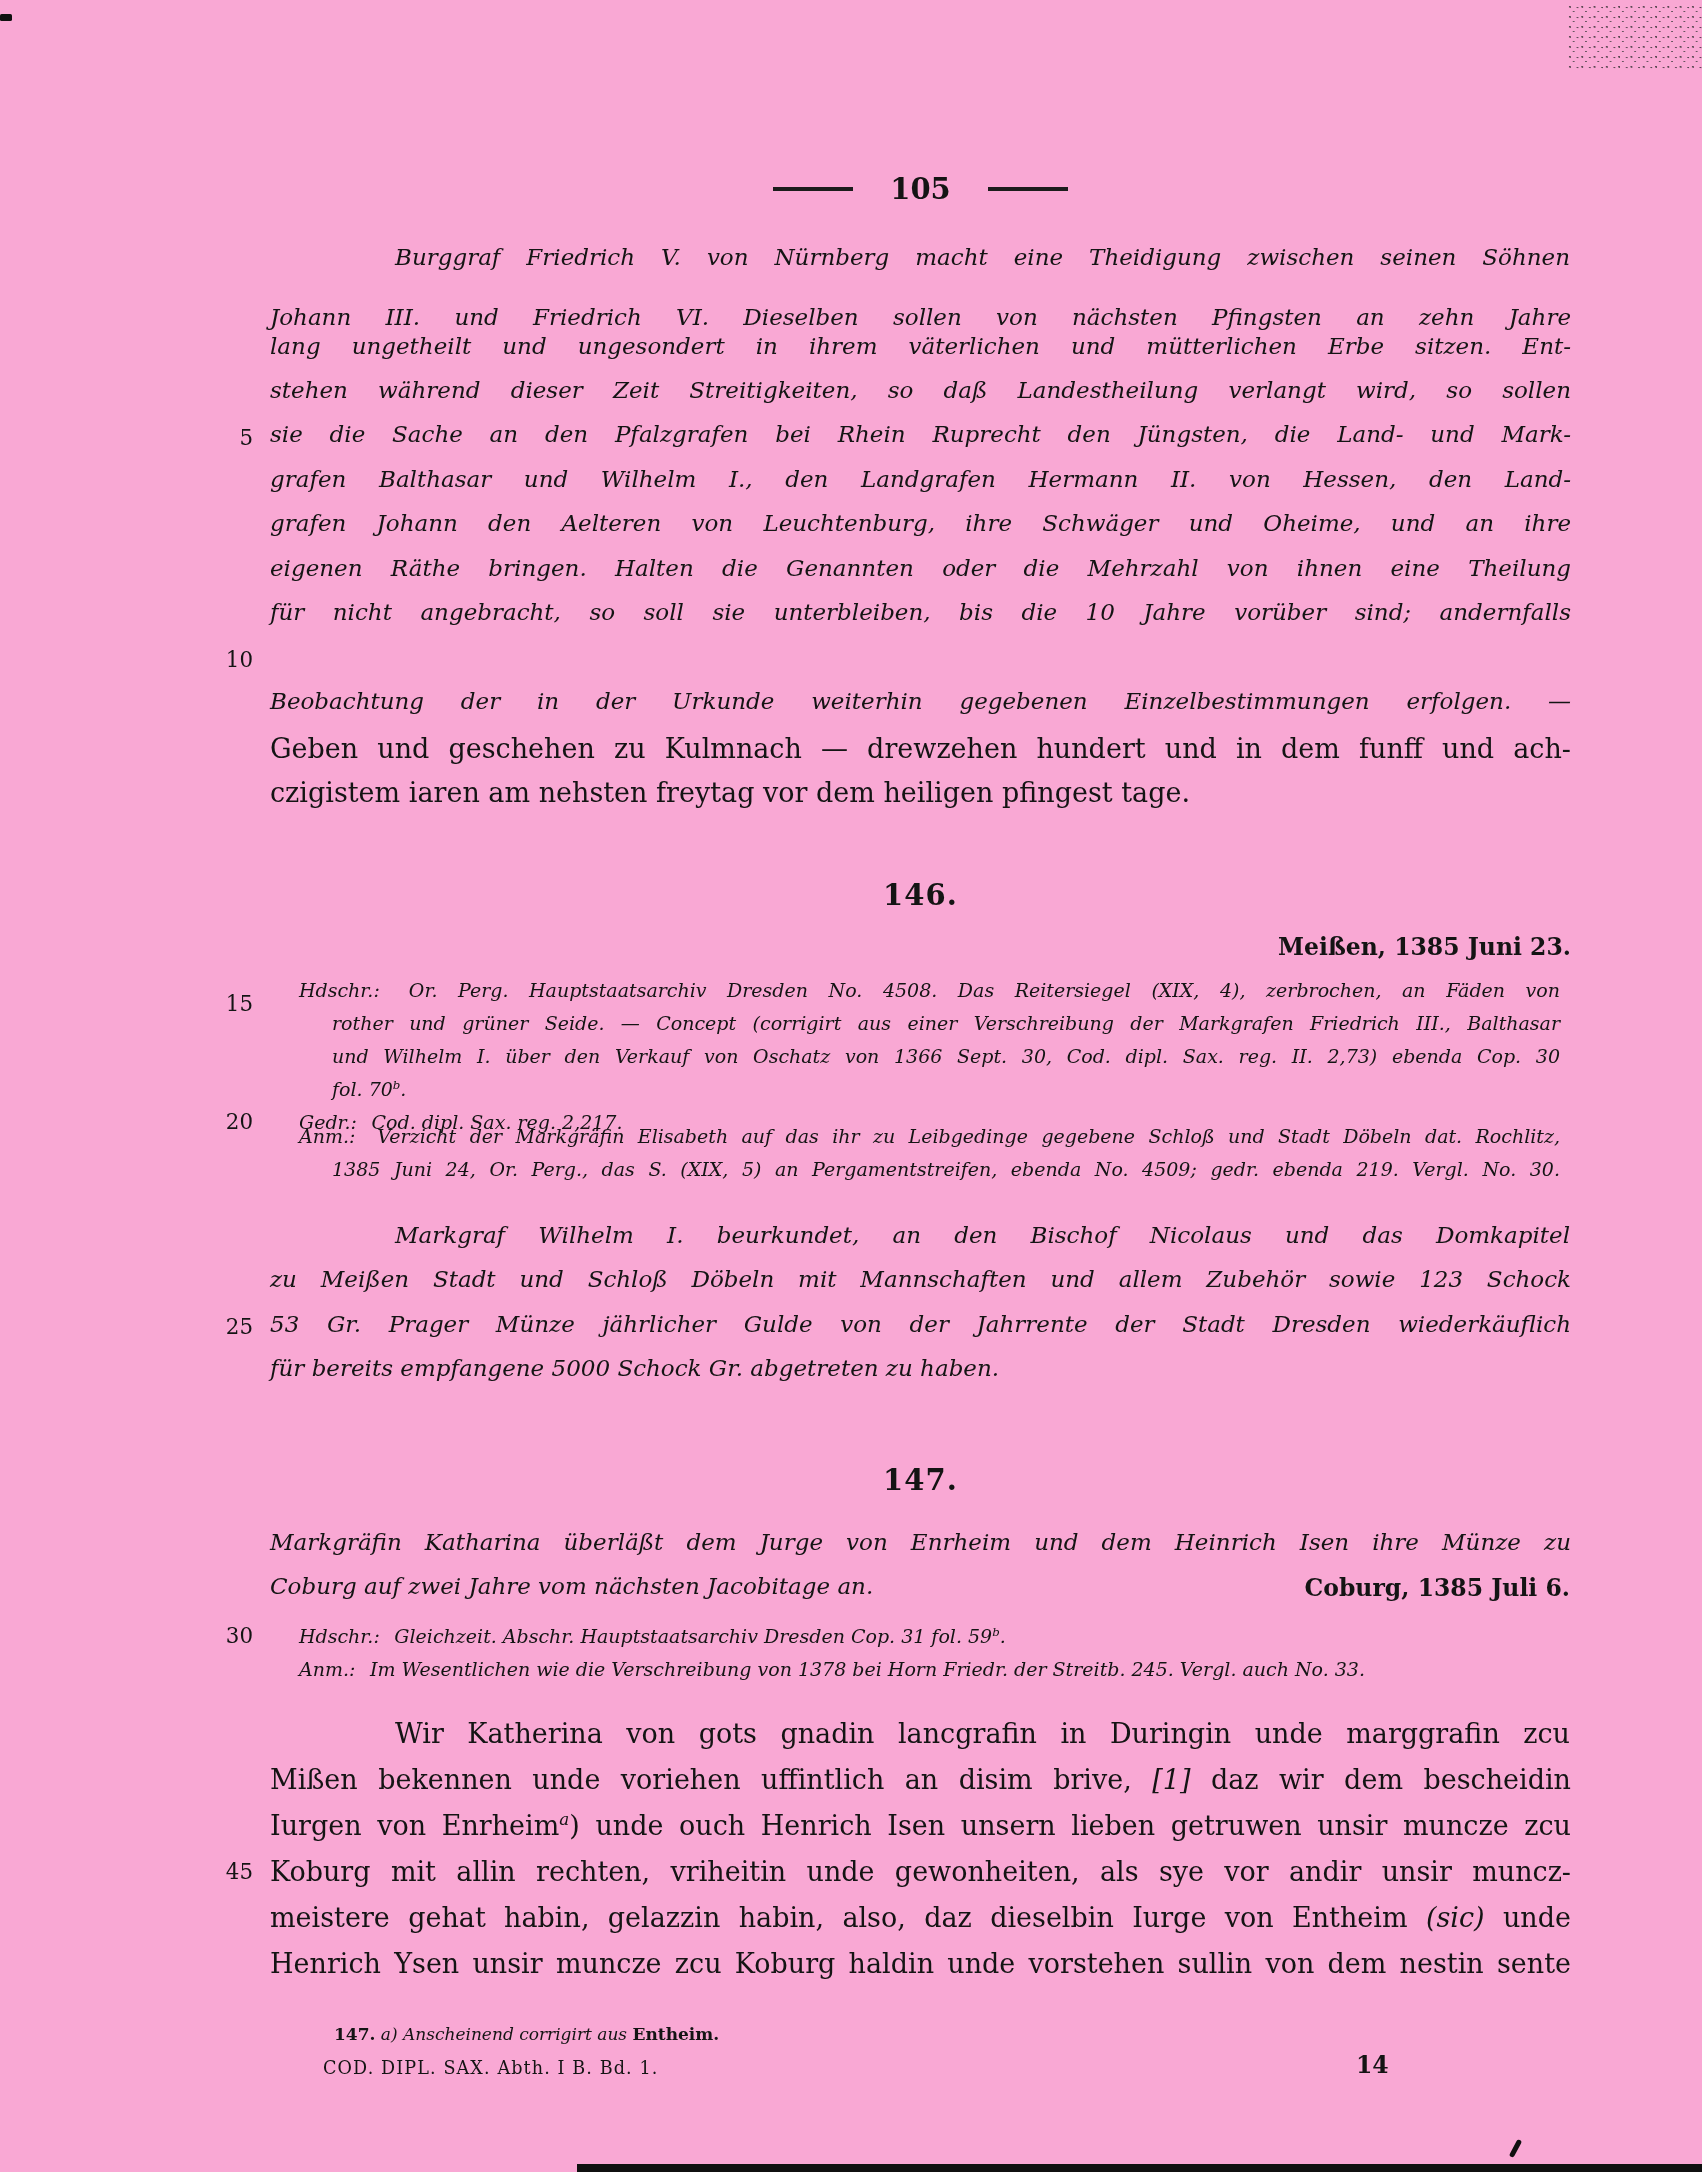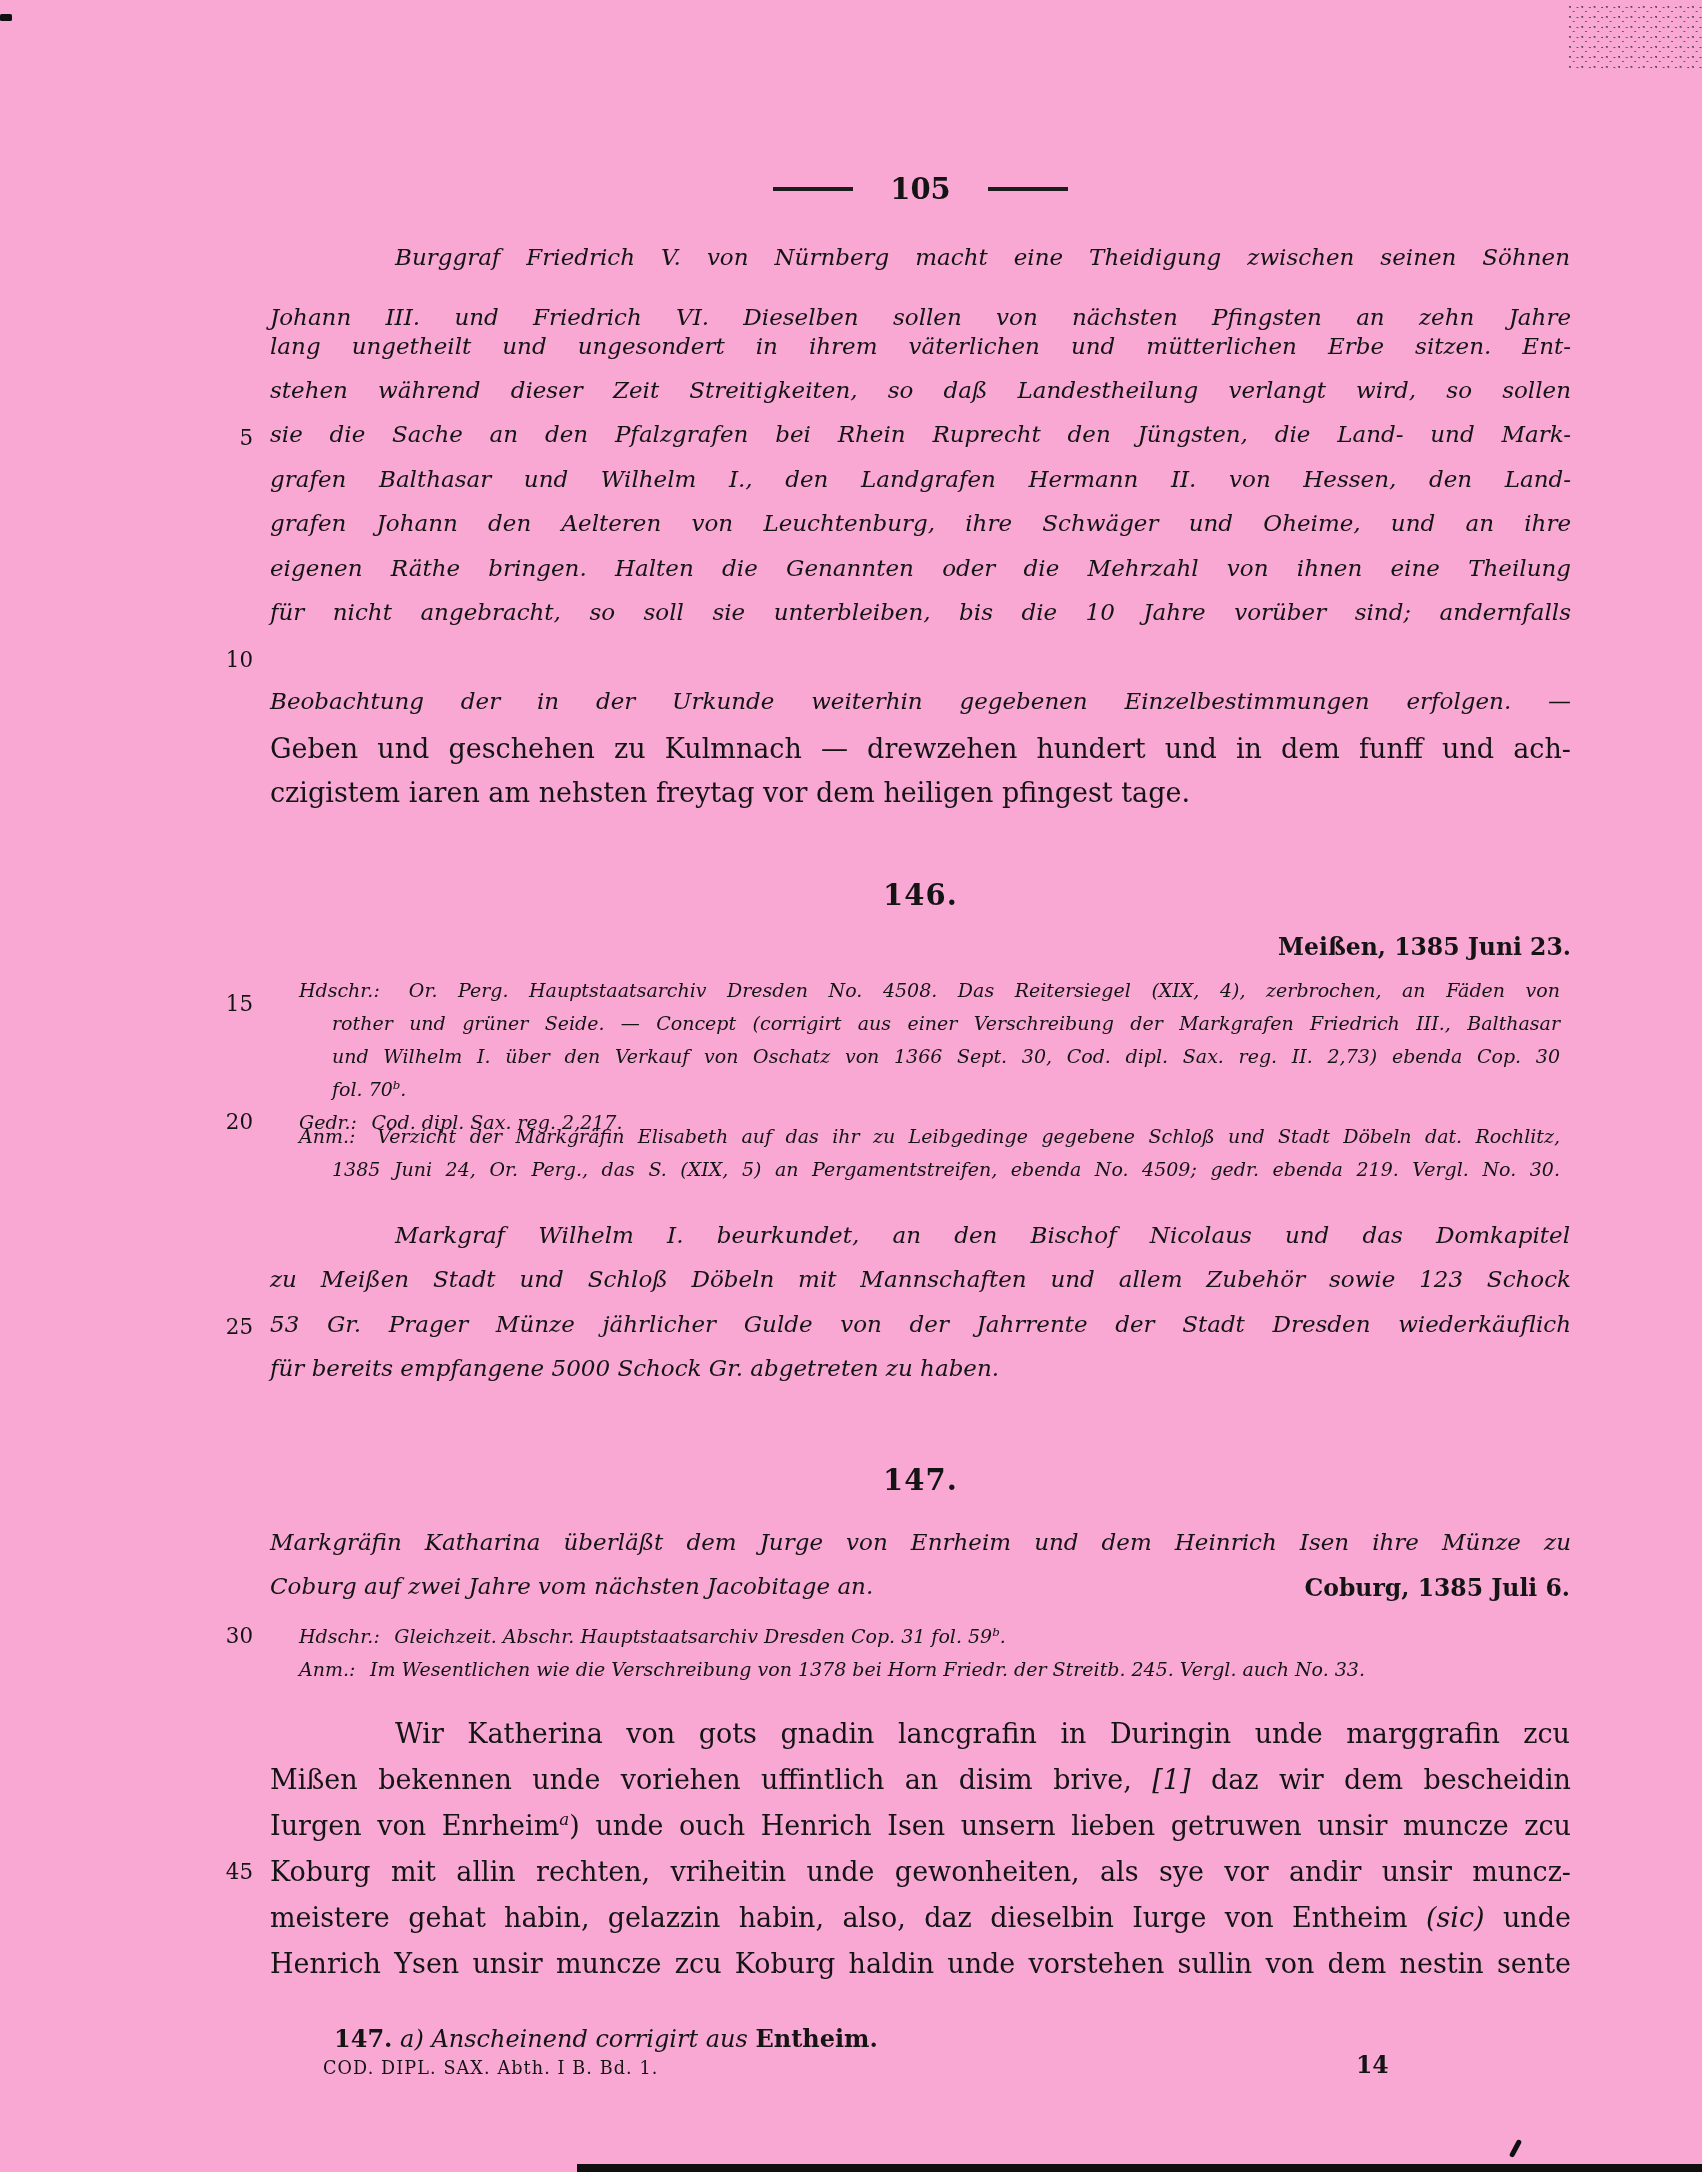--- a/index.html
+++ b/index.html
@@ -20,21 +20,21 @@
   .rgt  { text-align:right; }
   .bold { font-weight:bold; font-style:normal; }
   .head-num { font-size:29px; font-weight:bold; letter-spacing:1.1px; }
   .dateline { font-size:23.5px; font-weight:bold; font-style:normal; }
   .margin-num { font-size:21.4px; text-align:right; width:45px; left:208px; }
   .pagehead { display:flex; align-items:center; justify-content:center; gap:37px; }
   .rule { width:80px; height:3.7px; background:#1c1c1c; }
   .pagehead .num { font-size:29px; font-weight:bold; }
   sup { font-size:0.62em; vertical-align:super; line-height:0; }
   .footer { font-size:17.6px; letter-spacing:1.1px; }
-  .footnote { font-size:24px; }
+  .footnote { font-size:17px; }
   .sig { font-size:23.5px; font-weight:bold; }
   .speckle {
     background-image:
       radial-gradient(circle at 2.1px 2.7px, #2a2a2a 0.9px, transparent 1.2px),
       radial-gradient(circle at 5.9px 7.5px, #3a3a3a 0.7px, transparent 1px),
       radial-gradient(circle at 9.6px 3.7px, #222 0.6px, transparent 0.9px);
     background-size:12.3px 10px;
     opacity:.75;
   }
   .mark { background:#101010; }

